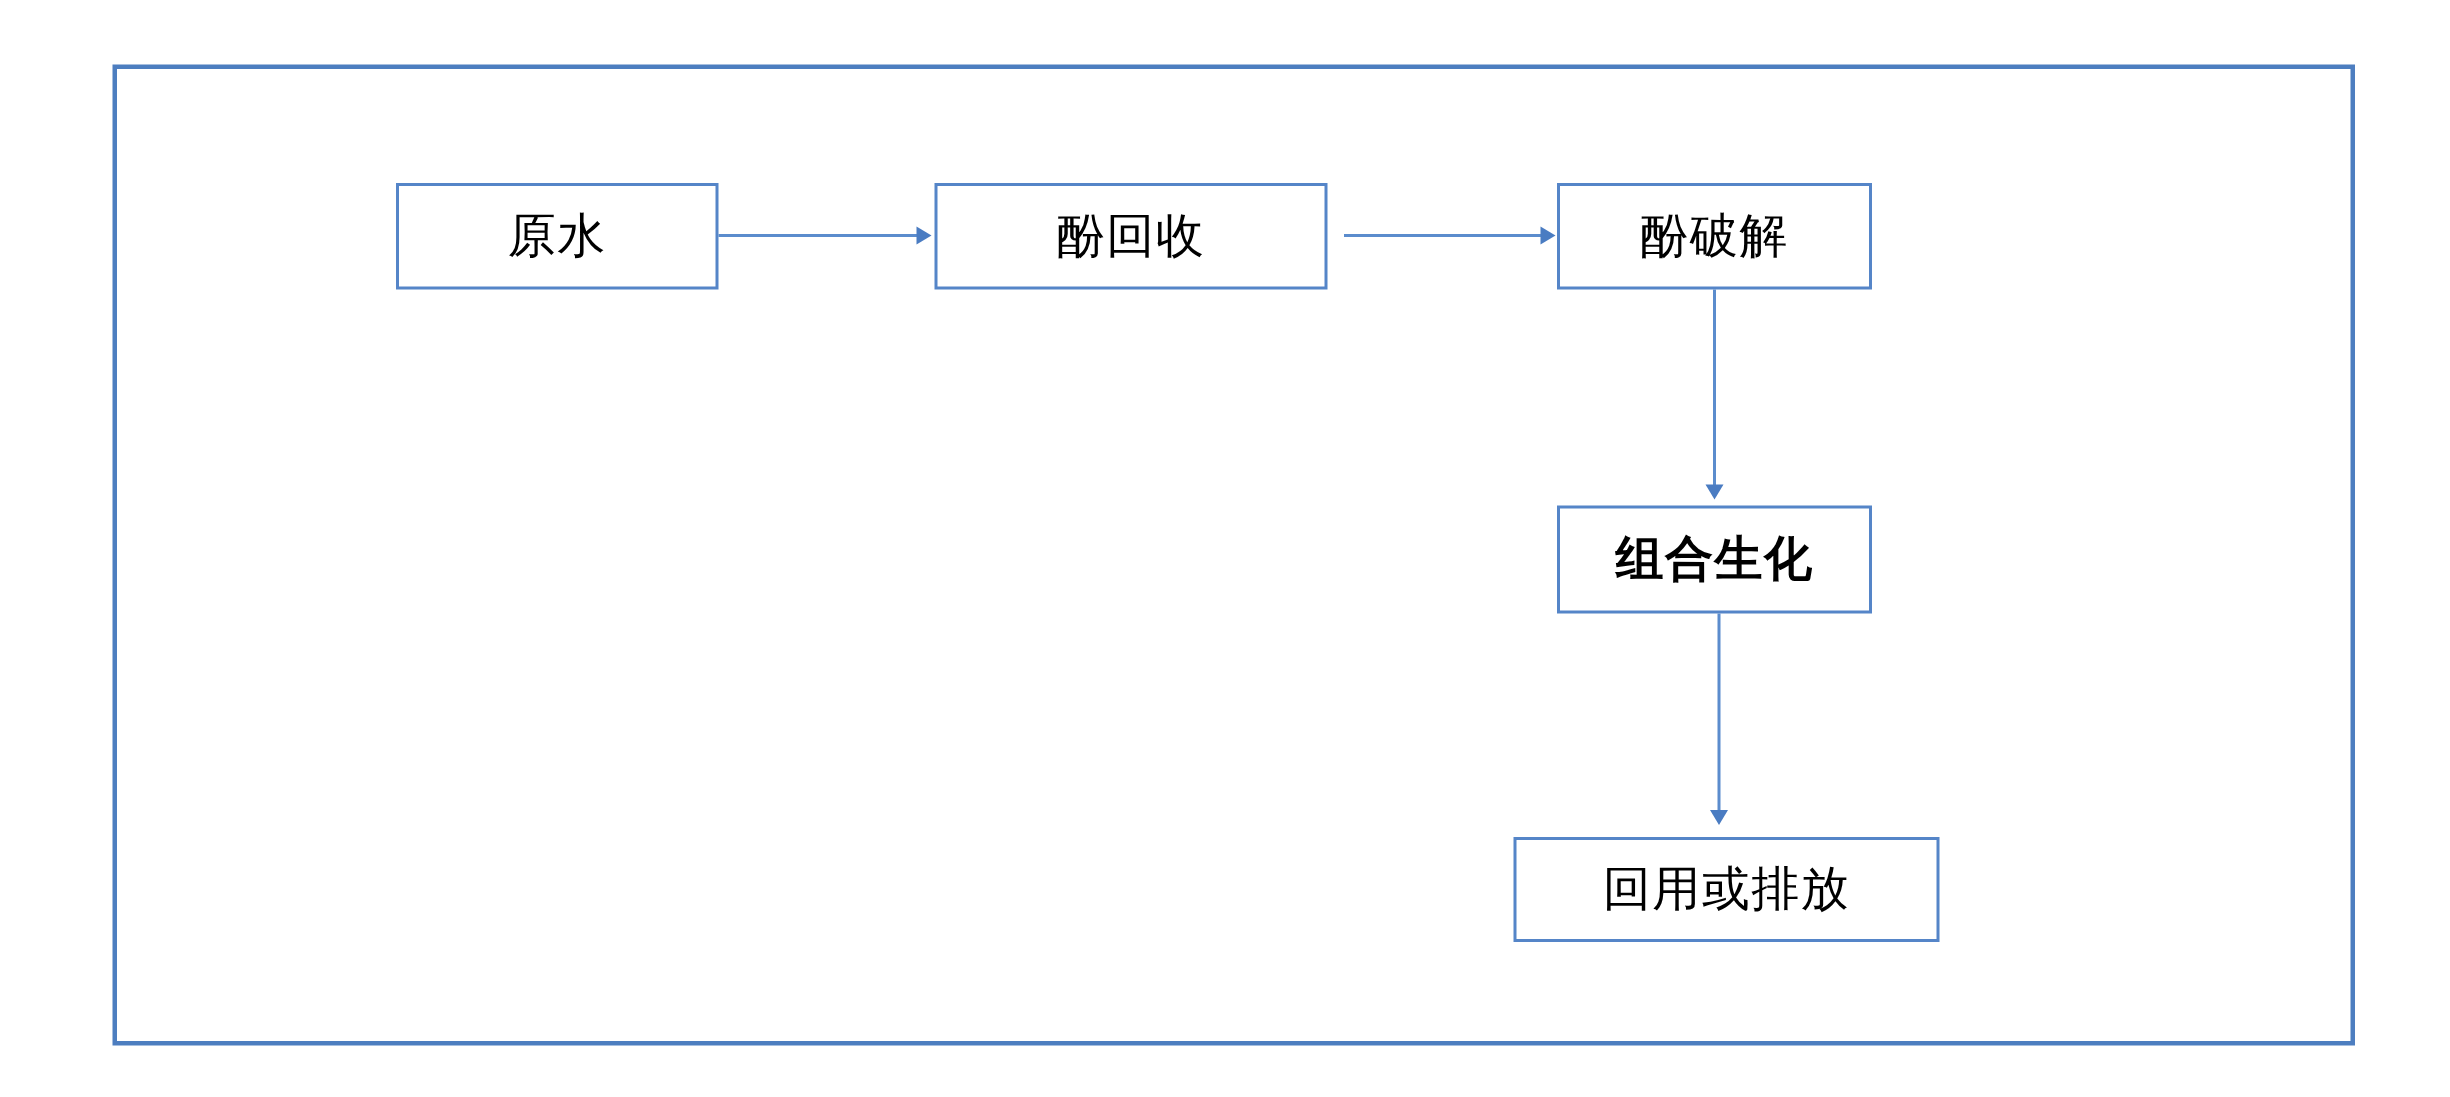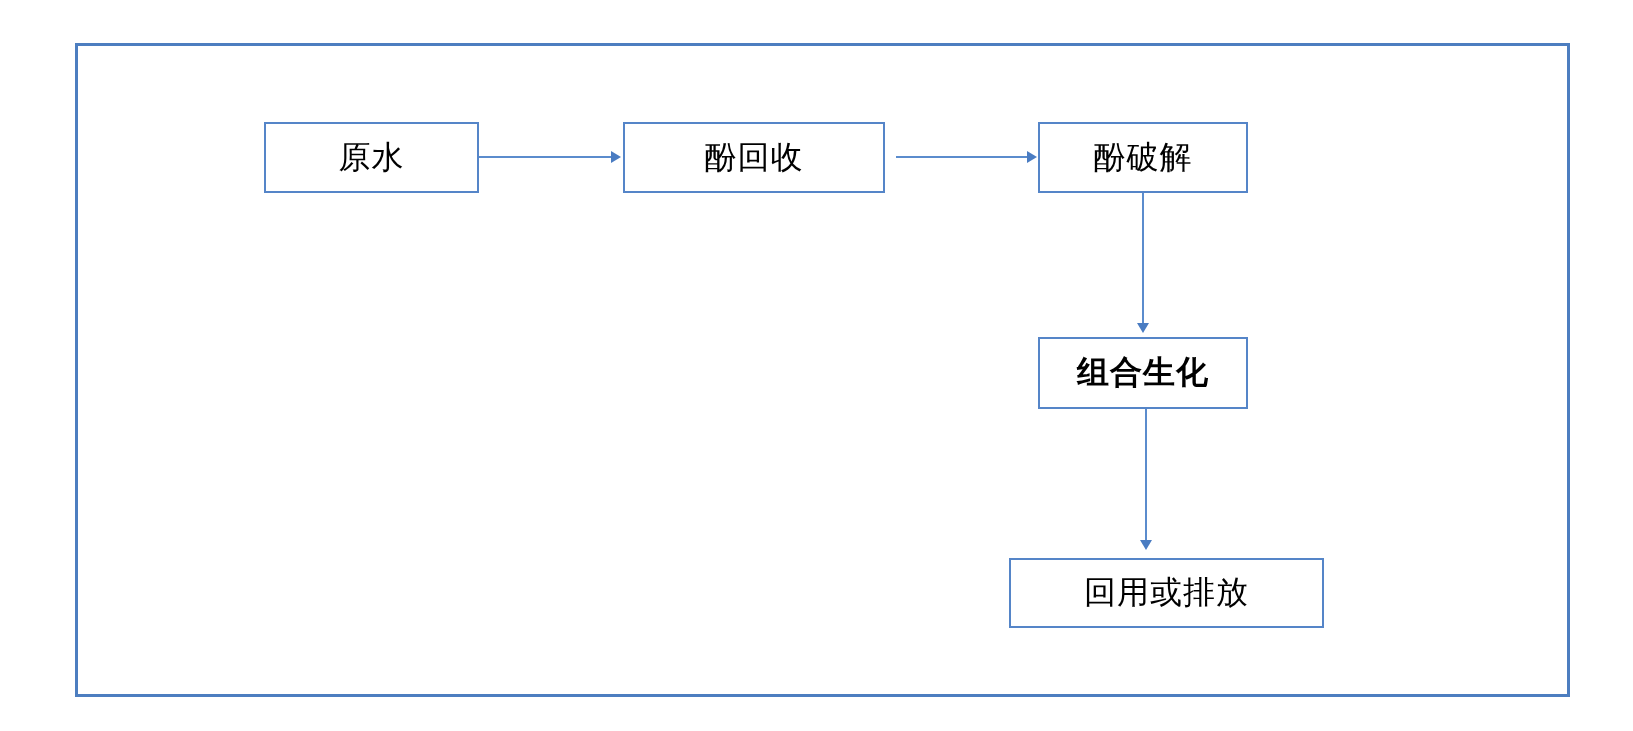--- a/index.html
+++ b/index.html
@@ -37,21 +37,21 @@
     justify-content: center;
     font-size: 32px;
     color: var(--text);
     letter-spacing: 1px;
     white-space: nowrap;
   }
   .node-raw-water          { left: 264px;  top: 122px; width: 215px; height: 71px; }
   .node-phenol-recovery    { left: 623px;  top: 122px; width: 262px; height: 71px; }
   .node-phenol-cracking    { left: 1038px; top: 122px; width: 210px; height: 71px; }
   .node-combined-bio       { left: 1038px; top: 337px; width: 210px; height: 72px; font-weight: bold; }
-  .node-reuse-discharge    { left: 1009px; top: 558px; width: 315px; height: 70px; }
+  .node-reuse-discharge    { left: 1009px; top: 558px; width: 284px; height: 70px; }
 
   .arrow { position: absolute; }
   .arrow .shaft { position: absolute; background: var(--arrow); }
   .arrow .head  { position: absolute; width: 0; height: 0; }
 
   .arrow.h { height: 12px; }
   .arrow.h .shaft { left: 0; right: 8px; top: 5px; height: 2px; }
   .arrow.h .head {
     right: 0; top: 0;
     border-top: 6px solid transparent;

